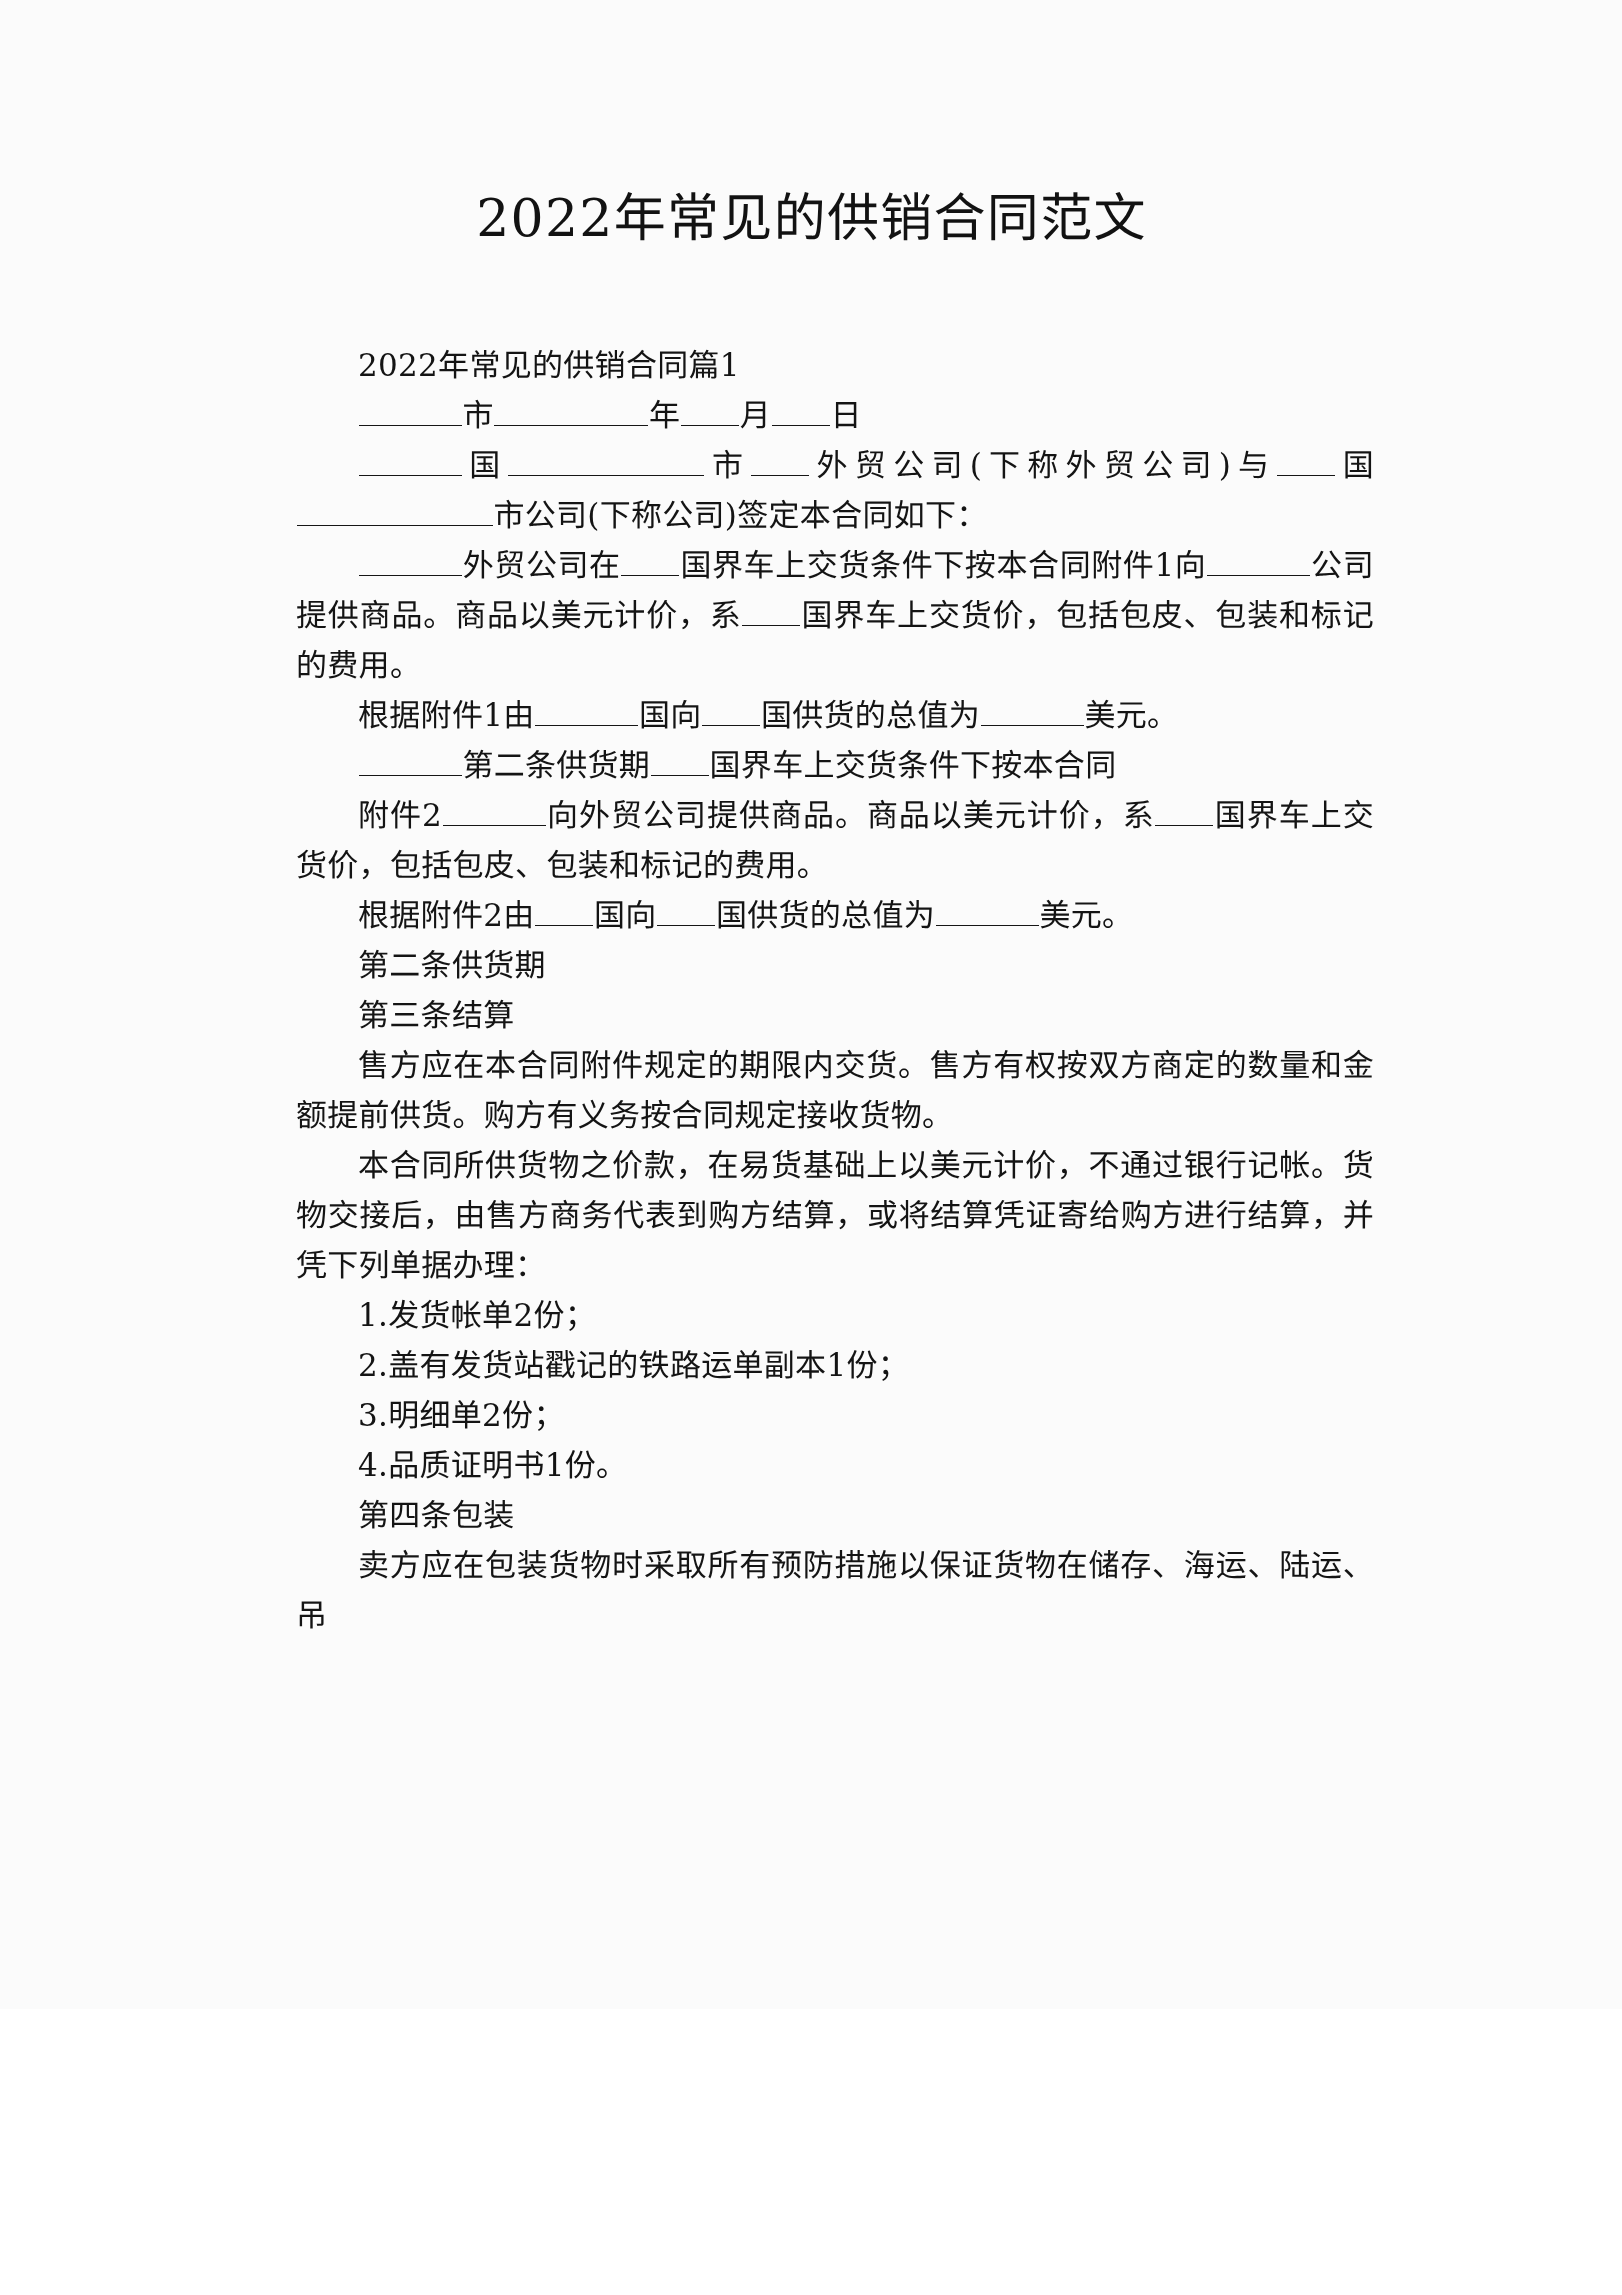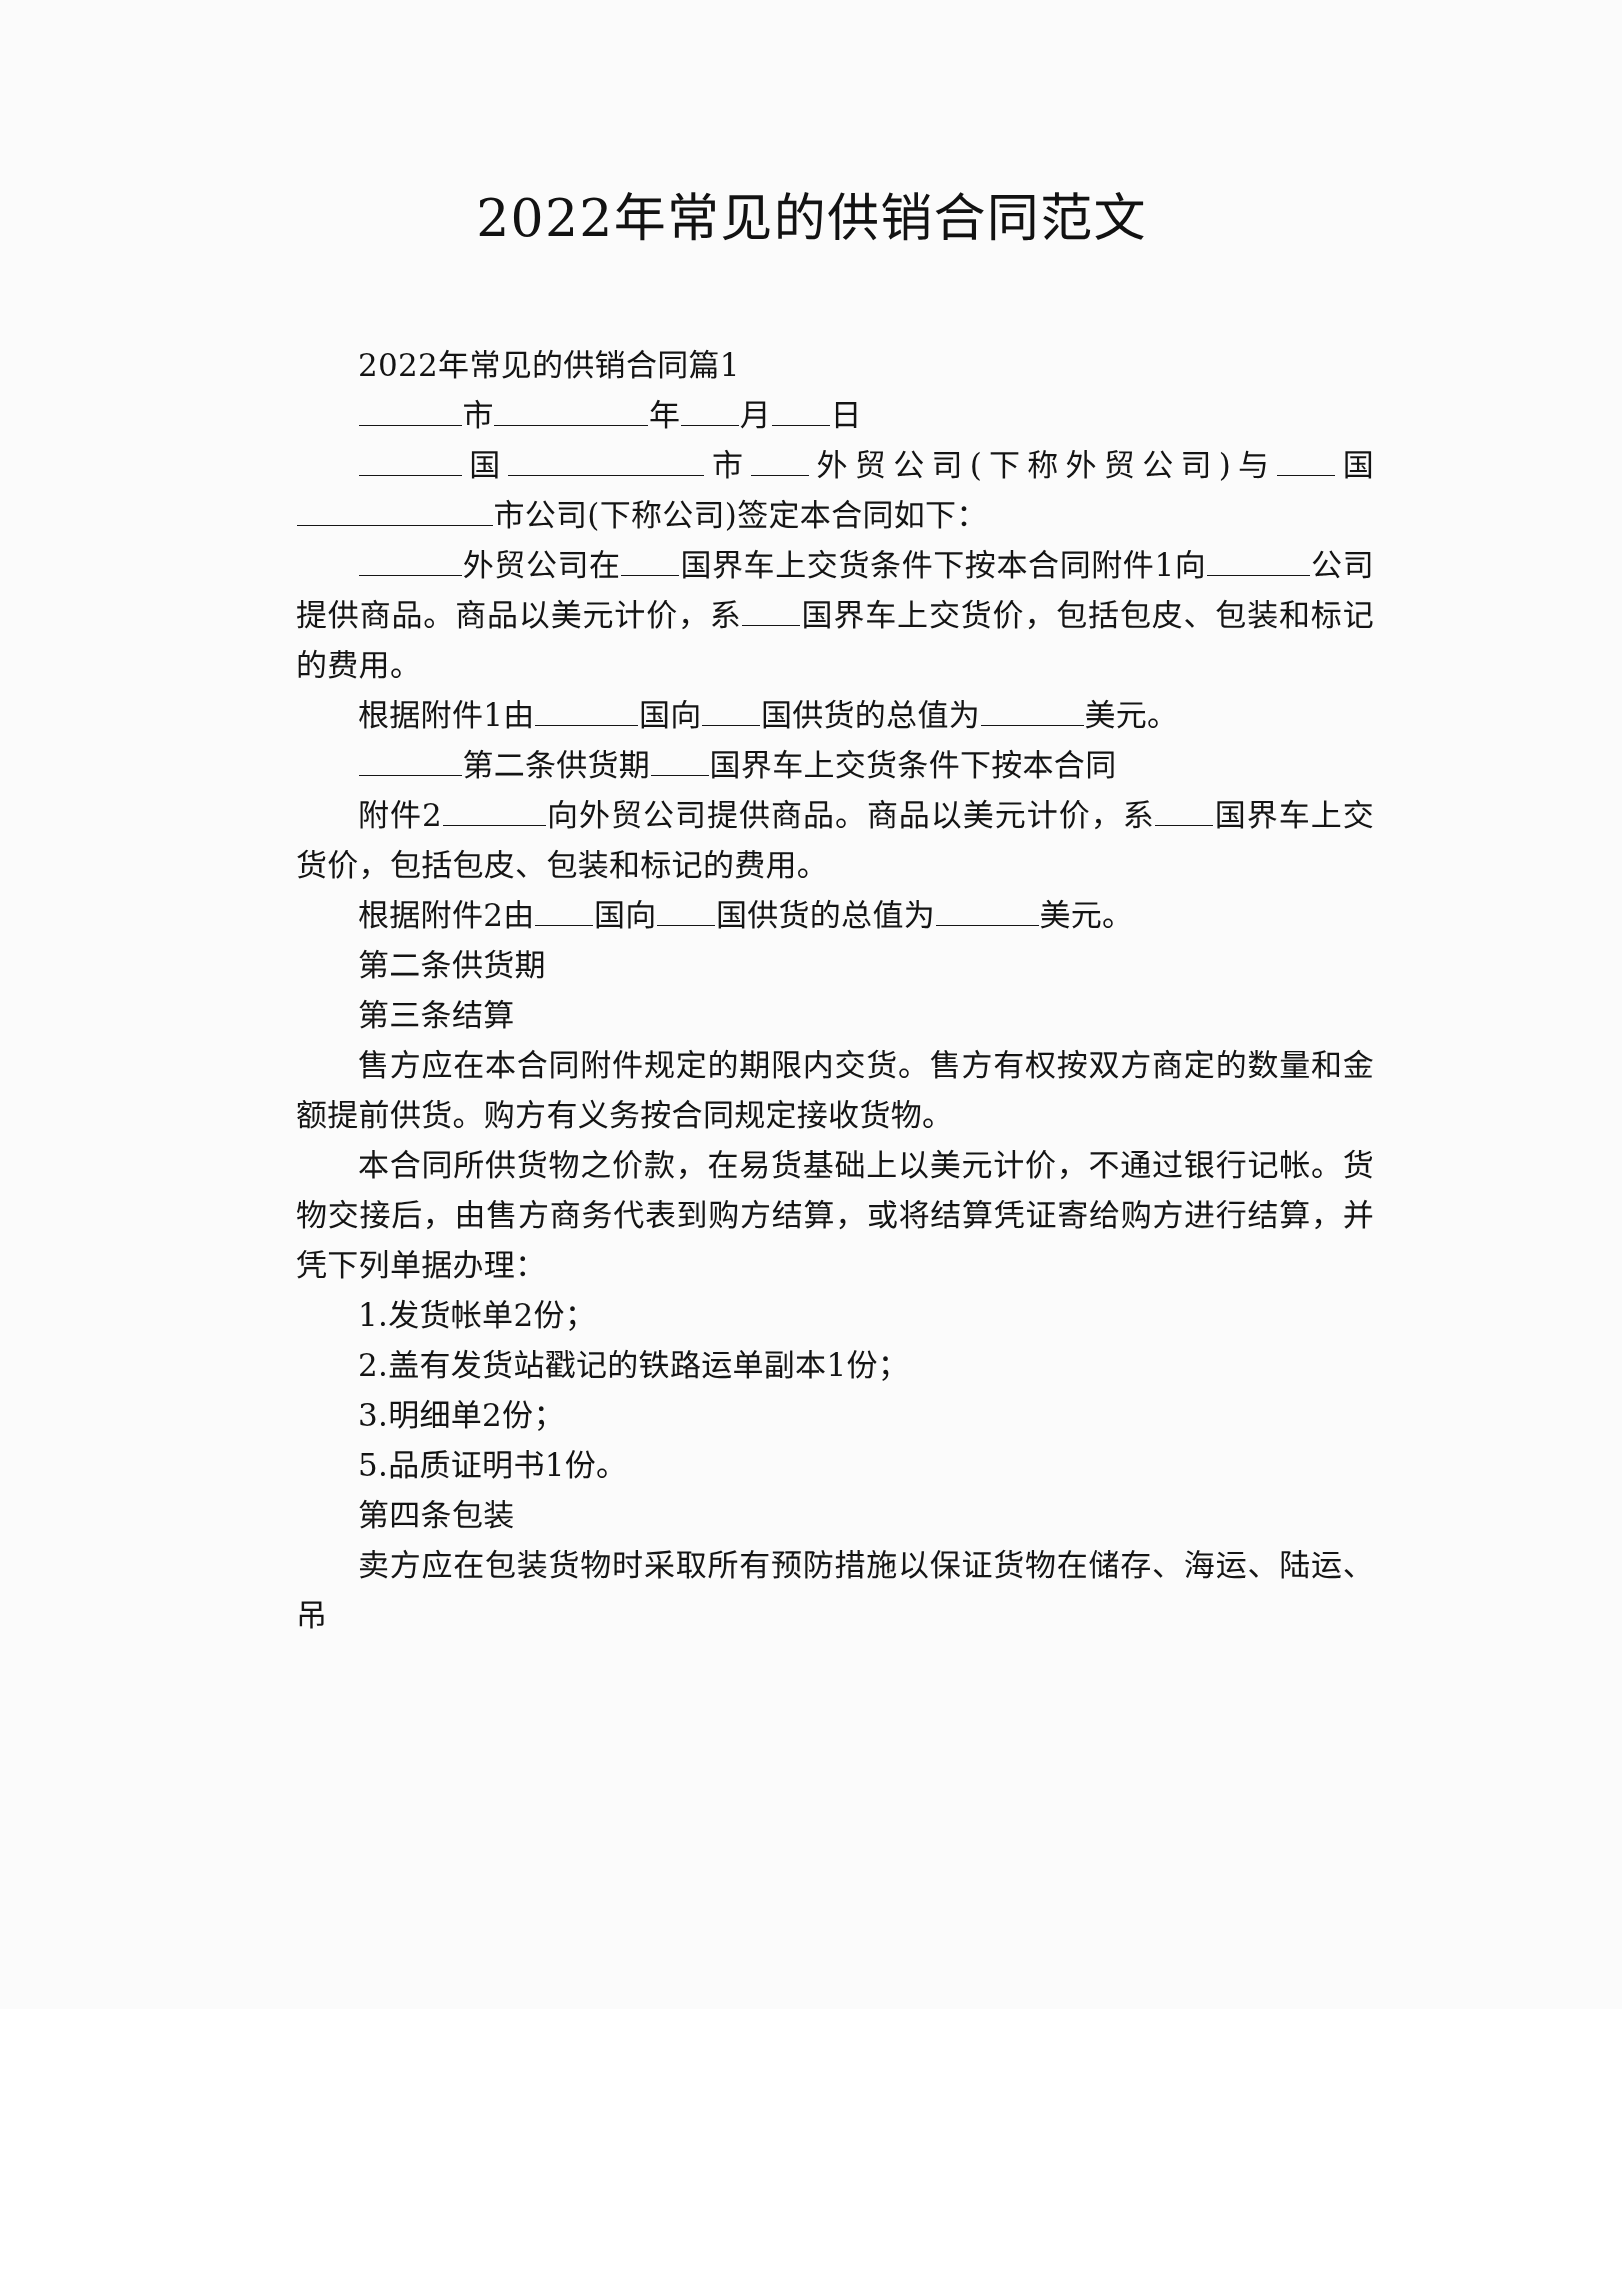--- a/index.html
+++ b/index.html
@@ -91,19 +91,19 @@
       <p class="para indent"><span class="blank w4"></span><span>第二条供货期</span><span class="blank w2"></span><span>国界车上交货条件下按本合同</span></p>
       <p class="para indent"><span>附件2</span><span class="blank w4"></span><span>向外贸公司提供商品。商品以美元计价，系</span><span class="blank w2"></span><span>国界车上交货价，包括包皮、包装和标记的费用。</span></p>
       <p class="para indent"><span>根据附件2由</span><span class="blank w2"></span><span>国向</span><span class="blank w2"></span><span>国供货的总值为</span><span class="blank w4"></span><span>美元。</span></p>
       <p class="para indent"><span>第二条供货期</span></p>
       <p class="para indent"><span>第三条结算</span></p>
       <p class="para indent"><span>售方应在本合同附件规定的期限内交货。售方有权按双方商定的数量和金额提前供货。购方有义务按合同规定接收货物。</span></p>
       <p class="para indent"><span>本合同所供货物之价款，在易货基础上以美元计价，不通过银行记帐。货物交接后，由售方商务代表到购方结算，或将结算凭证寄给购方进行结算，并凭下列单据办理：</span></p>
       <p class="para indent"><span>1.发货帐单2份；</span></p>
       <p class="para indent"><span>2.盖有发货站戳记的铁路运单副本1份；</span></p>
       <p class="para indent"><span>3.明细单2份；</span></p>
-      <p class="para indent"><span>5.品质证明书1份。</span></p>
+      <p class="para indent"><span>4.品质证明书1份。</span></p>
       <p class="para indent"><span>第四条包装</span></p>
       <p class="para indent"><span>卖方应在包装货物时采取所有预防措施以保证货物在储存、海运、陆运、吊</span></p>
     </div>
 
 </div>
 
 
 </body></html>

